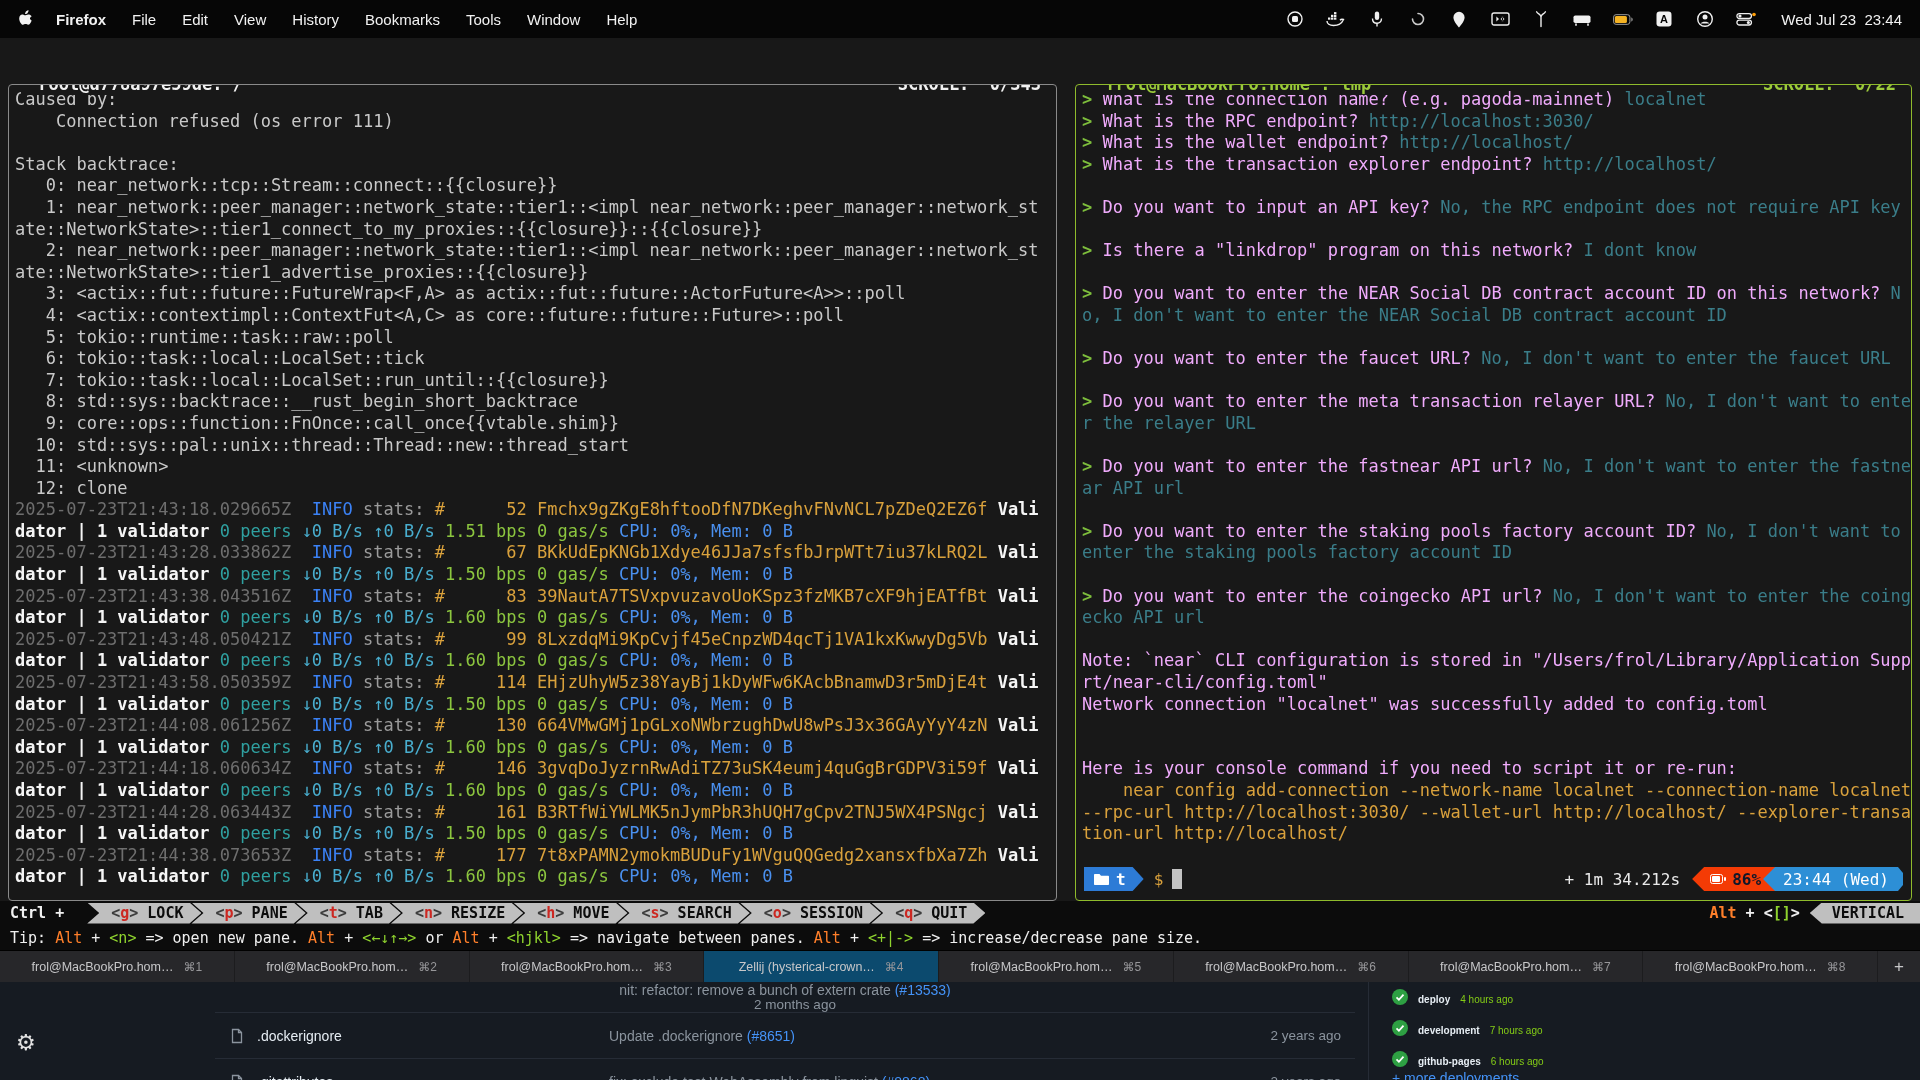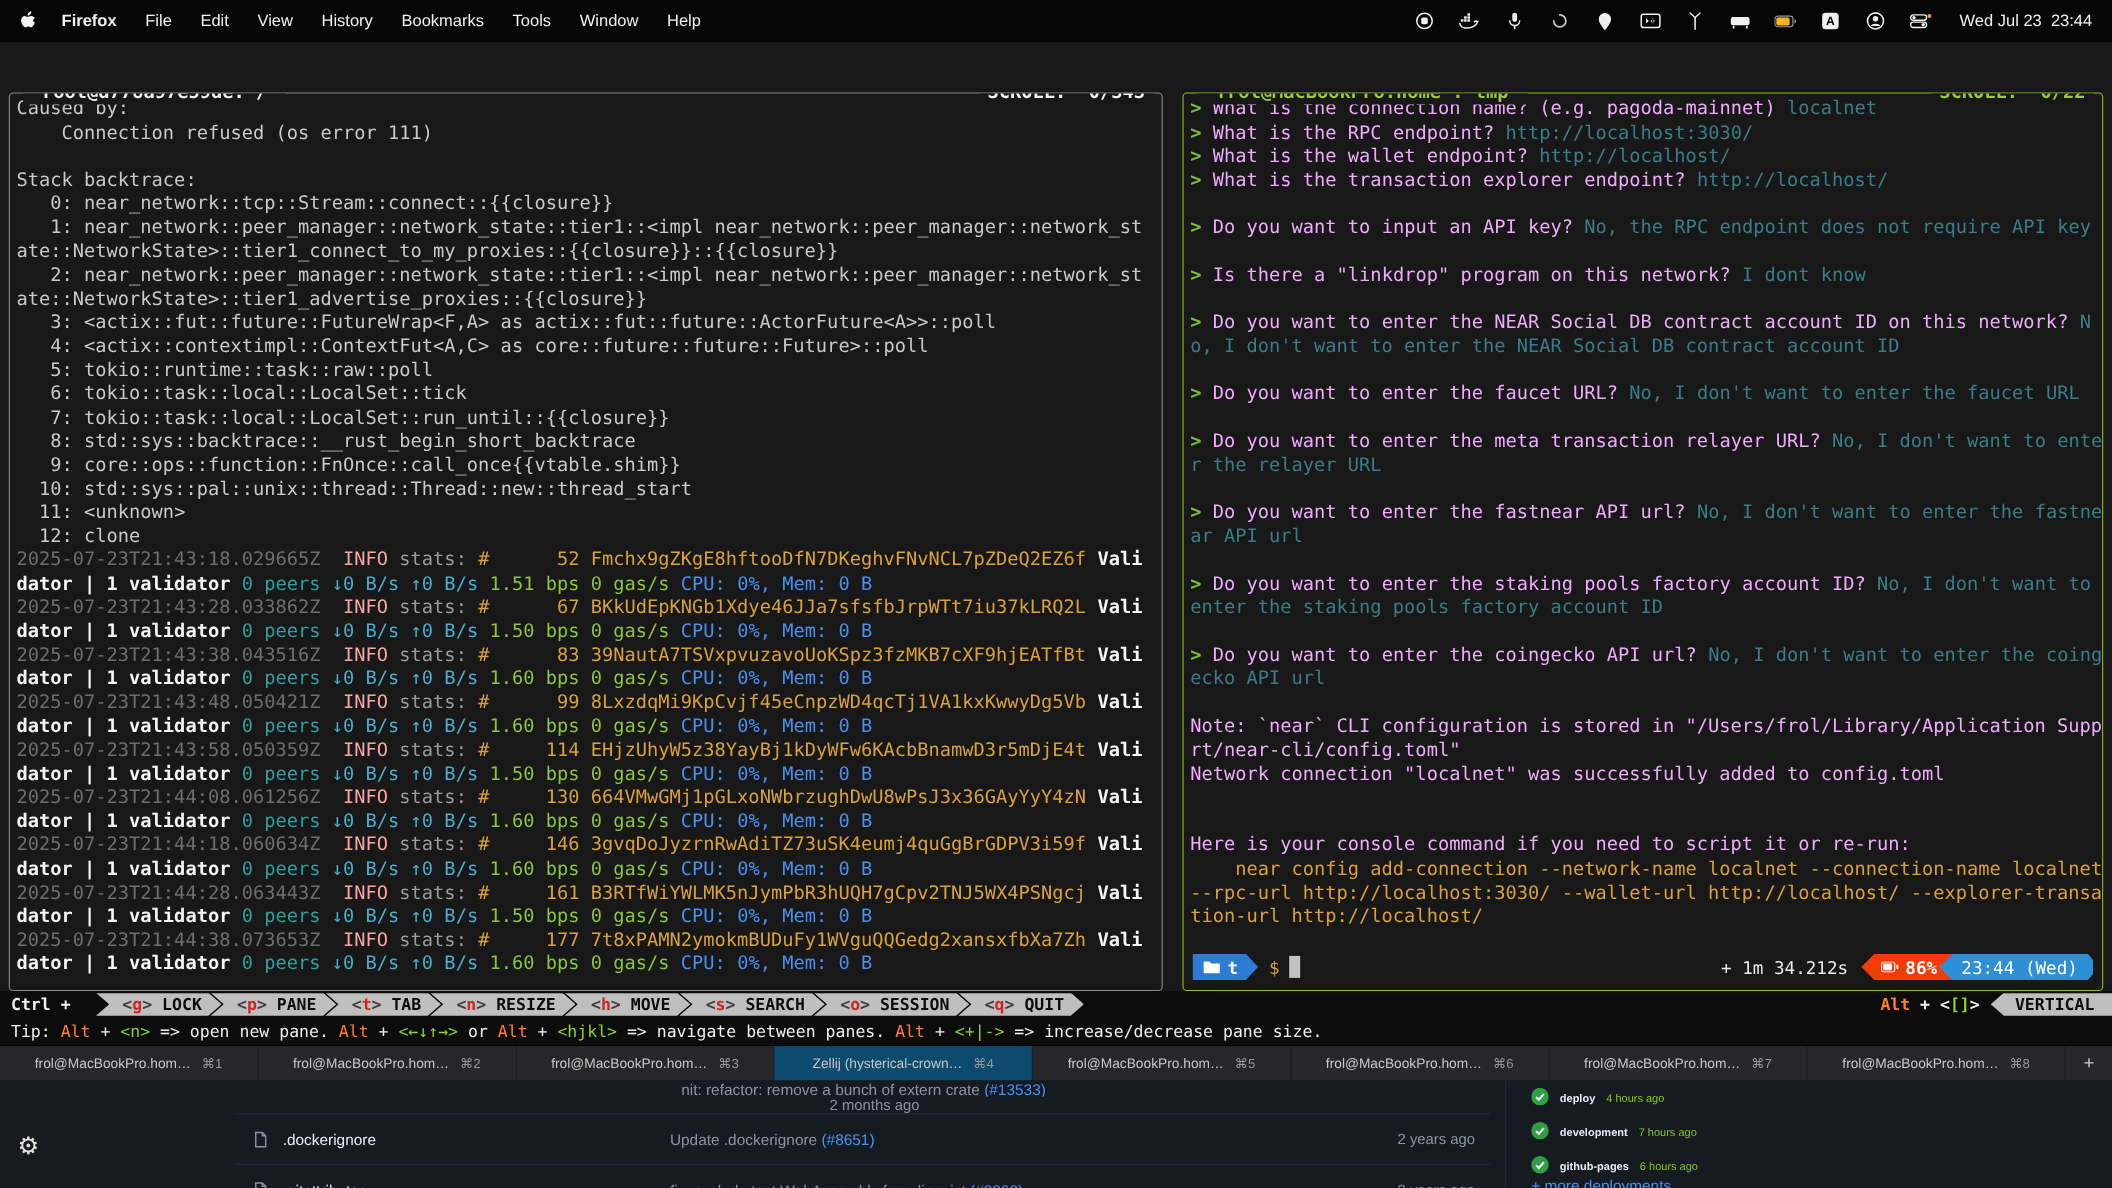--- a/index.html
+++ b/index.html
@@ -32,34 +32,34 @@
   .pane-title{position:absolute;top:-11px;left:12px;background:#181818;padding:0 7px;font-weight:bold;
     font-size:17px;line-height:21px;color:#f2f2f2;white-space:pre;}
   .pane-scroll{position:absolute;top:-11px;right:8px;background:#181818;padding:0 7px;font-weight:bold;
     font-size:17px;line-height:21px;color:#f2f2f2;white-space:pre;}
   .pane-right .pane-title,.pane-right .pane-scroll{color:var(--title-green);}
   .pane-content{margin:0;padding:4px 6px 0 6px;font-size:17px;line-height:21.6px;
     white-space:pre-wrap;word-break:break-all;}
   .pane-left .pane-content{width:101ch;}
   .pane-right .pane-content{width:82ch;}
 
-  .c-fg{color:#c9c9c9}.c-ts{color:#6e6e6e}.c-info{color:#fca5a5}.c-dim{color:#9b9b9b}
+  .c-fg{color:#c9c9c9}.c-ts{color:#6e6e6e}.c-info{color:#3b82f6}.c-dim{color:#9b9b9b}
   .c-gold{color:#d9a13c}.c-bw{color:#f5f5f5;font-weight:bold}.c-teal{color:#2fa0a0}
   .c-cyan{color:#49aecf}.c-green{color:#8cc63f}.c-blue{color:#4a90ef}
   .c-prompt{color:#7dbd3c;font-weight:bold}.c-q{color:#f0abfc}.c-a{color:#3a7d89}
 
   
   .prompt-row{position:absolute;left:8px;right:8px;bottom:8px;height:26px;display:flex;align-items:center;font-size:16px;}
   .p-dir{background:#2d7bd6;color:#fff;display:inline-flex;align-items:center;gap:7px;height:24px;
     padding:0 18px 0 10px;clip-path:polygon(0 0,calc(100% - 11px) 0,100% 50%,calc(100% - 11px) 100%,0 100%);font-weight:bold;}
   .p-dollar{color:#d9a13c;margin-left:10px;}
   .p-cursor{width:10px;height:20px;background:#c2c2c2;display:inline-block;margin-left:9px;}
   .p-right{margin-left:auto;display:inline-flex;align-items:center;}
   .p-dur{color:#e9e9e9;margin-right:12px;white-space:pre;}
-  .p-batt{position:relative;background:#f43b05;color:#ffffff;height:24px;display:inline-flex;align-items:center;gap:6px;
+  .p-batt{position:relative;background:#f43b05;color:#0f172a;height:24px;display:inline-flex;align-items:center;gap:6px;
     padding:0 14px 0 18px;clip-path:polygon(0 50%,12px 0,100% 0,100% 100%,12px 100%);font-weight:bold;}
   .p-time{position:relative;background:#2d8fd6;color:#fff;height:24px;display:inline-flex;align-items:center;
     padding:0 14px 0 20px;margin-left:-12px;clip-path:polygon(0 50%,12px 0,calc(100% - 5px) 0,100% 25%,100% 75%,calc(100% - 5px) 100%,12px 100%);}
 
   
   .kb-bar{position:absolute;top:863px;left:0;right:0;height:24px;background:#0c0c0c;display:flex;align-items:center;
     font-size:15px;font-weight:bold;padding-left:10px;box-sizing:border-box;}
   .kb-prefix{color:#f0f0f0;margin-right:14px;white-space:pre;}
   .kb-segs{display:flex;align-items:center;}
   .kb-seg{background:#bfbfbf;color:#0c0c0c;height:21px;display:inline-flex;align-items:center;white-space:pre;

